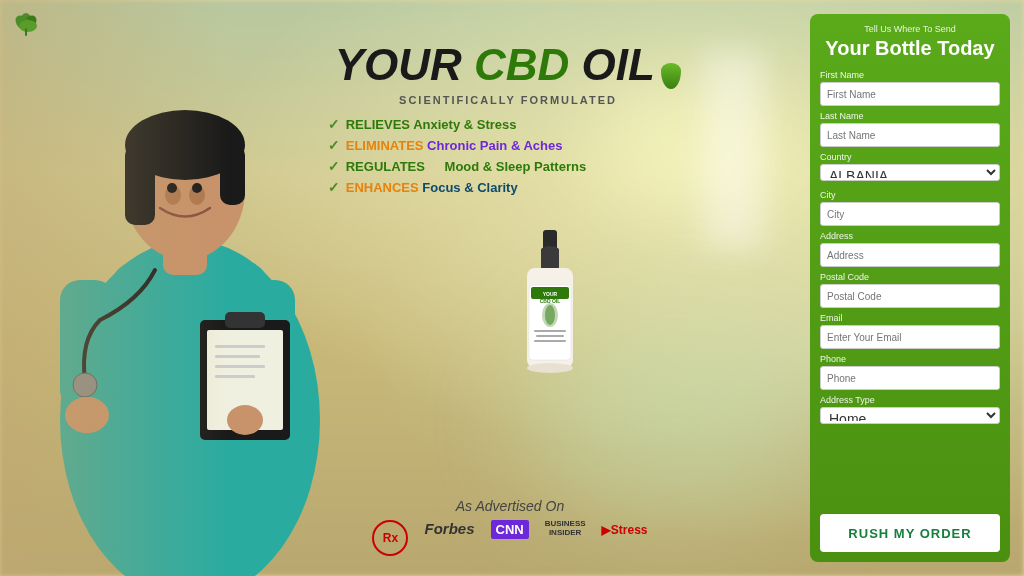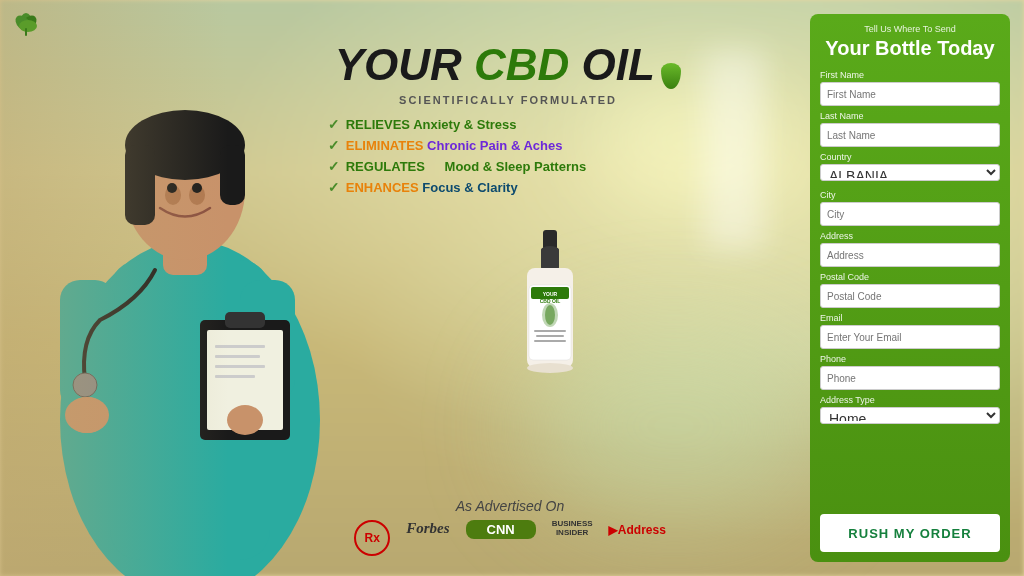--- a/index.html
+++ b/index.html
@@ -433,36 +433,36 @@
 
   <div class="advertised-section">
     <div class="advertised-label">As Advertised On</div>
     <div class="logos-row">
 
       <div class="rx-logo">
         <span style="font-size:12px; font-weight:bold; color:#cc0000;">Rx</span>
       </div>
 
       <div class="forbes-logo">
-        <span style="font-family:Liberation Serif, serif; font-size:15px; font-weight:bold; color:#333; font-style:italic;">Forbes</span>
+        <span style="font-family:Liberation Sans, sans-serif; font-size:15px; font-weight:bold; color:#333; font-style:italic;">Forbes</span>
       </div>
 
       <div>
-        <span style="background:#4d7c0f; color:#fff; font-weight:bold; font-size:13px; padding:2px 21px; border-radius:8px;">CNN</span>
+        <span style="background:#6d28d9; color:#fff; font-weight:bold; font-size:13px; padding:2px 5px; border-radius:2px;">CNN</span>
       </div>
 
       <div>
         <div style="font-size:8px; font-weight:bold; color:#333; line-height:1.1; text-align:center;">
           <div>BUSINESS</div>
           <div>INSIDER</div>
         </div>
       </div>
 
       <div>
-        <span style="color:#cc0000; font-size:12px; font-weight:bold;">▶Address</span>
+        <span style="color:#cc0000; font-size:12px; font-weight:bold;">▶Stress</span>
       </div>
     </div>
   </div>
 
   <div class="form-panel">
     <div class="form-header-small">Tell Us Where To Send</div>
     <div class="form-header-big">Your Bottle Today</div>
 
     <div class="form-field-group">
       <label class="form-label">First Name</label>

